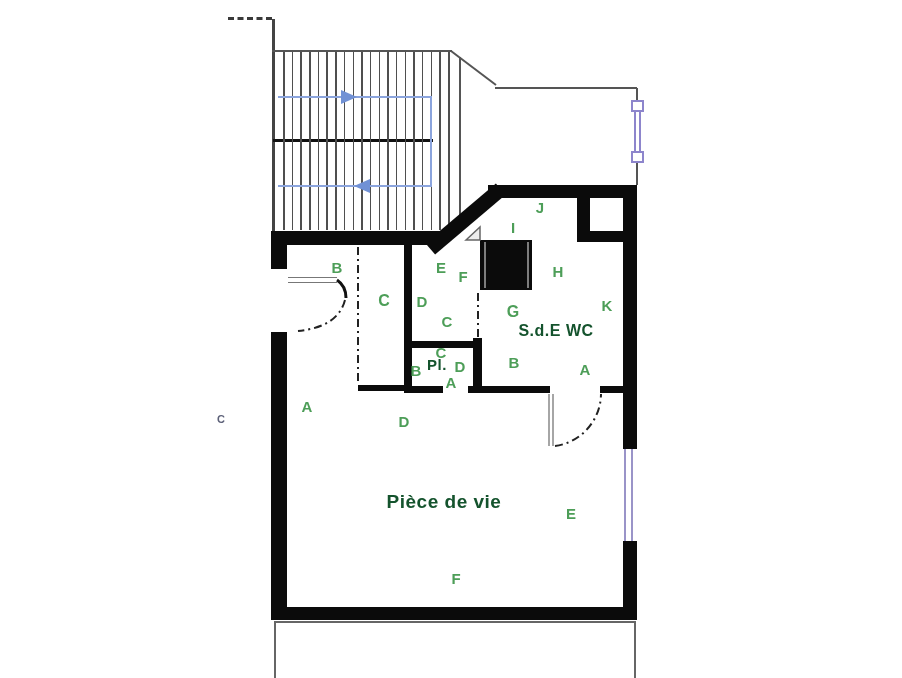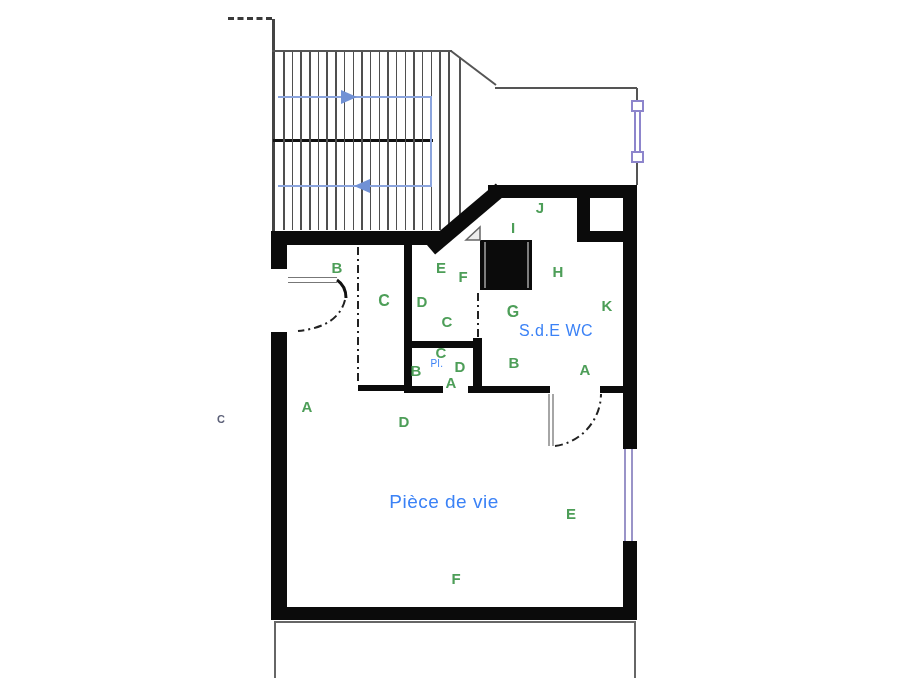--- a/index.html
+++ b/index.html
@@ -8,21 +8,21 @@
     font-family:"Liberation Sans",sans-serif;
   }
   .abs{position:absolute;}
   .wall{position:absolute;background:#0b0b0b;}
   .thin{position:absolute;background:#555;}
   .label{
     position:absolute;transform:translate(-50%,-50%);
     white-space:nowrap;line-height:1;user-select:none;
   }
   .label.g{color:#4d9e58;font-size:15px;font-weight:bold;}
-  .label.b{color:#3b82f6;font-weight:normal;letter-spacing:.5px;text-align:center;}
+  .label.b{color:#14532d;font-weight:bold;letter-spacing:.5px;text-align:center;}
   .label.s{color:#5c6078;font-weight:bold;}
   .window-frame{position:absolute;background:#fff;}
   svg{position:absolute;left:0;top:0;}
 </style>
 </head>
 <body>
 
 <div id="stage">
 
   <div class="abs" style="left:228px;top:17px;width:44px;height:0;border-top:3px dashed #3a3a3a;"></div>
@@ -127,18 +127,18 @@
       <span class="label g" style="left: 404px; top: 421px; font-size: 15px;">D</span>
       <span class="label g" style="left: 540px; top: 207px; font-size: 15px;">J</span>
       <span class="label g" style="left: 513px; top: 227px; font-size: 15px;">I</span>
       <span class="label g" style="left: 558px; top: 271px; font-size: 15px;">H</span>
       <span class="label g" style="left: 513px; top: 312px; font-size: 16px;">G</span>
       <span class="label g" style="left: 607px; top: 305px; font-size: 15px;">K</span>
       <span class="label g" style="left: 514px; top: 362px; font-size: 15px;">B</span>
       <span class="label g" style="left: 585px; top: 369px; font-size: 15px;">A</span>
       <span class="label g" style="left: 571px; top: 513px; font-size: 15px;">E</span>
       <span class="label g" style="left: 456px; top: 578px; font-size: 15px;">F</span>
-      <span class="label b" style="left: 437px; top: 364px; font-size: 10px;">Pl.</span>
+      <span class="label b" style="left: 437px; top: 364px; font-size: 15px;">Pl.</span>
       <span class="label b" style="left: 556px; top: 331px; font-size: 16px;">S.d.E WC</span>
       <span class="label b" style="left: 444px; top: 501px; font-size: 19px;">Pièce de vie</span>
       <span class="label s" style="left: 221px; top: 419px; font-size: 11px;">C</span>
     </div>
 </div>
 
 </body></html>

